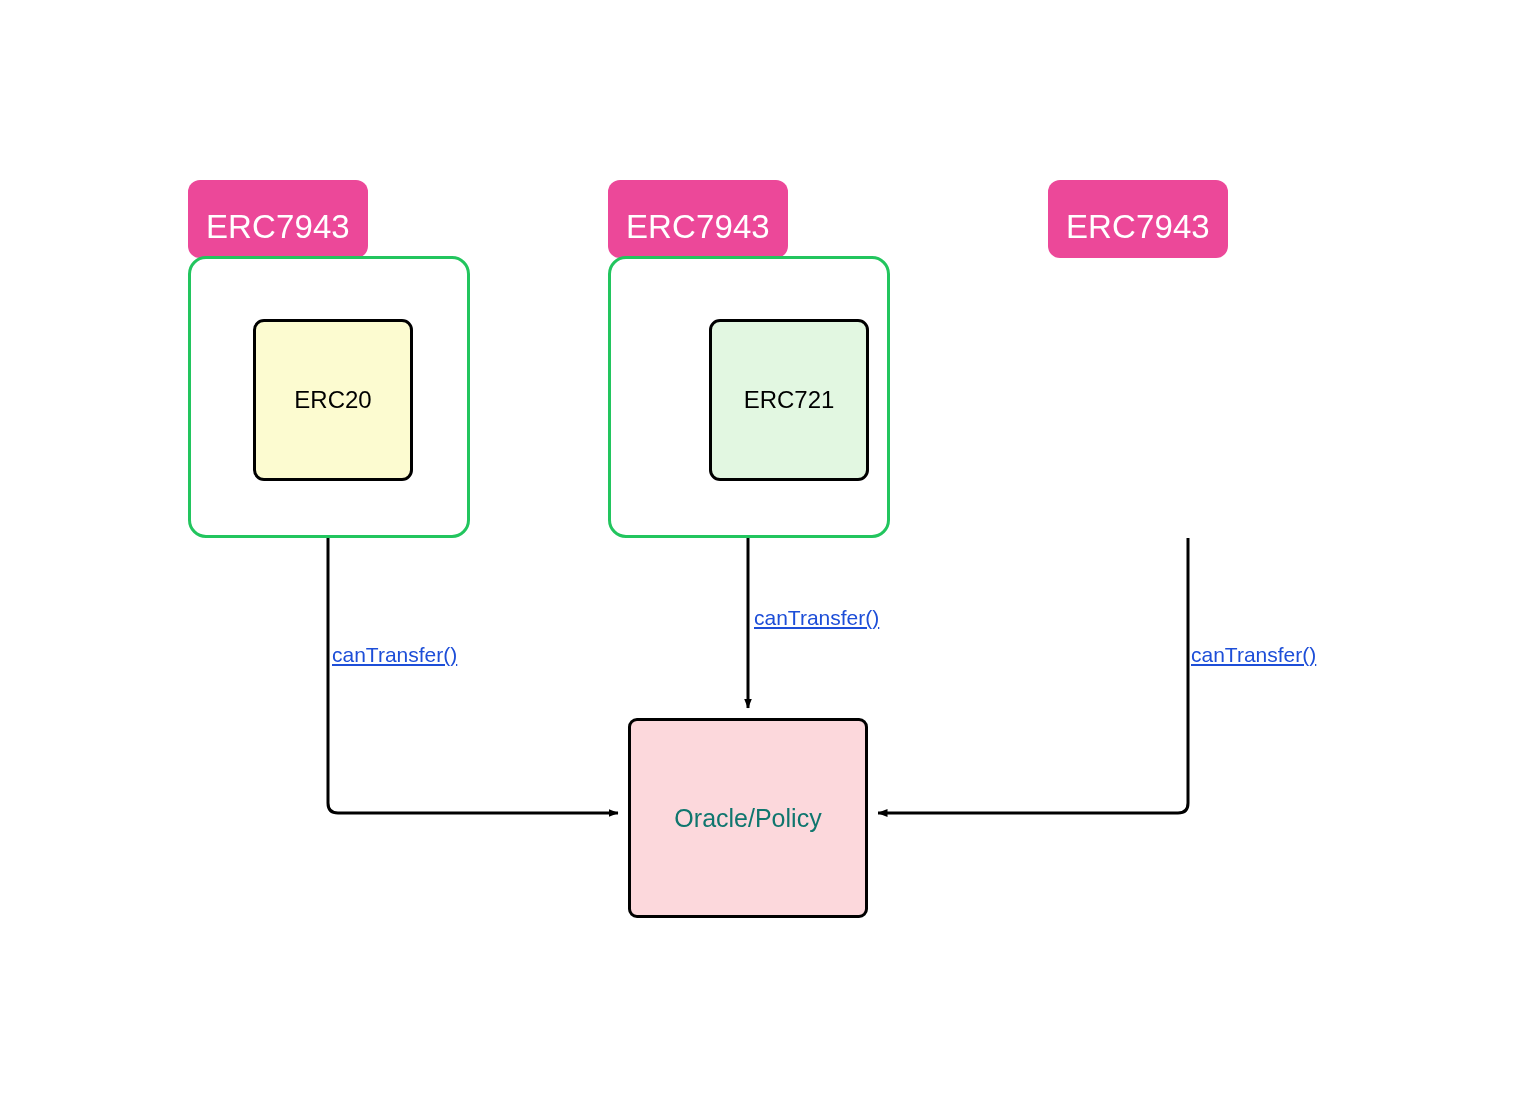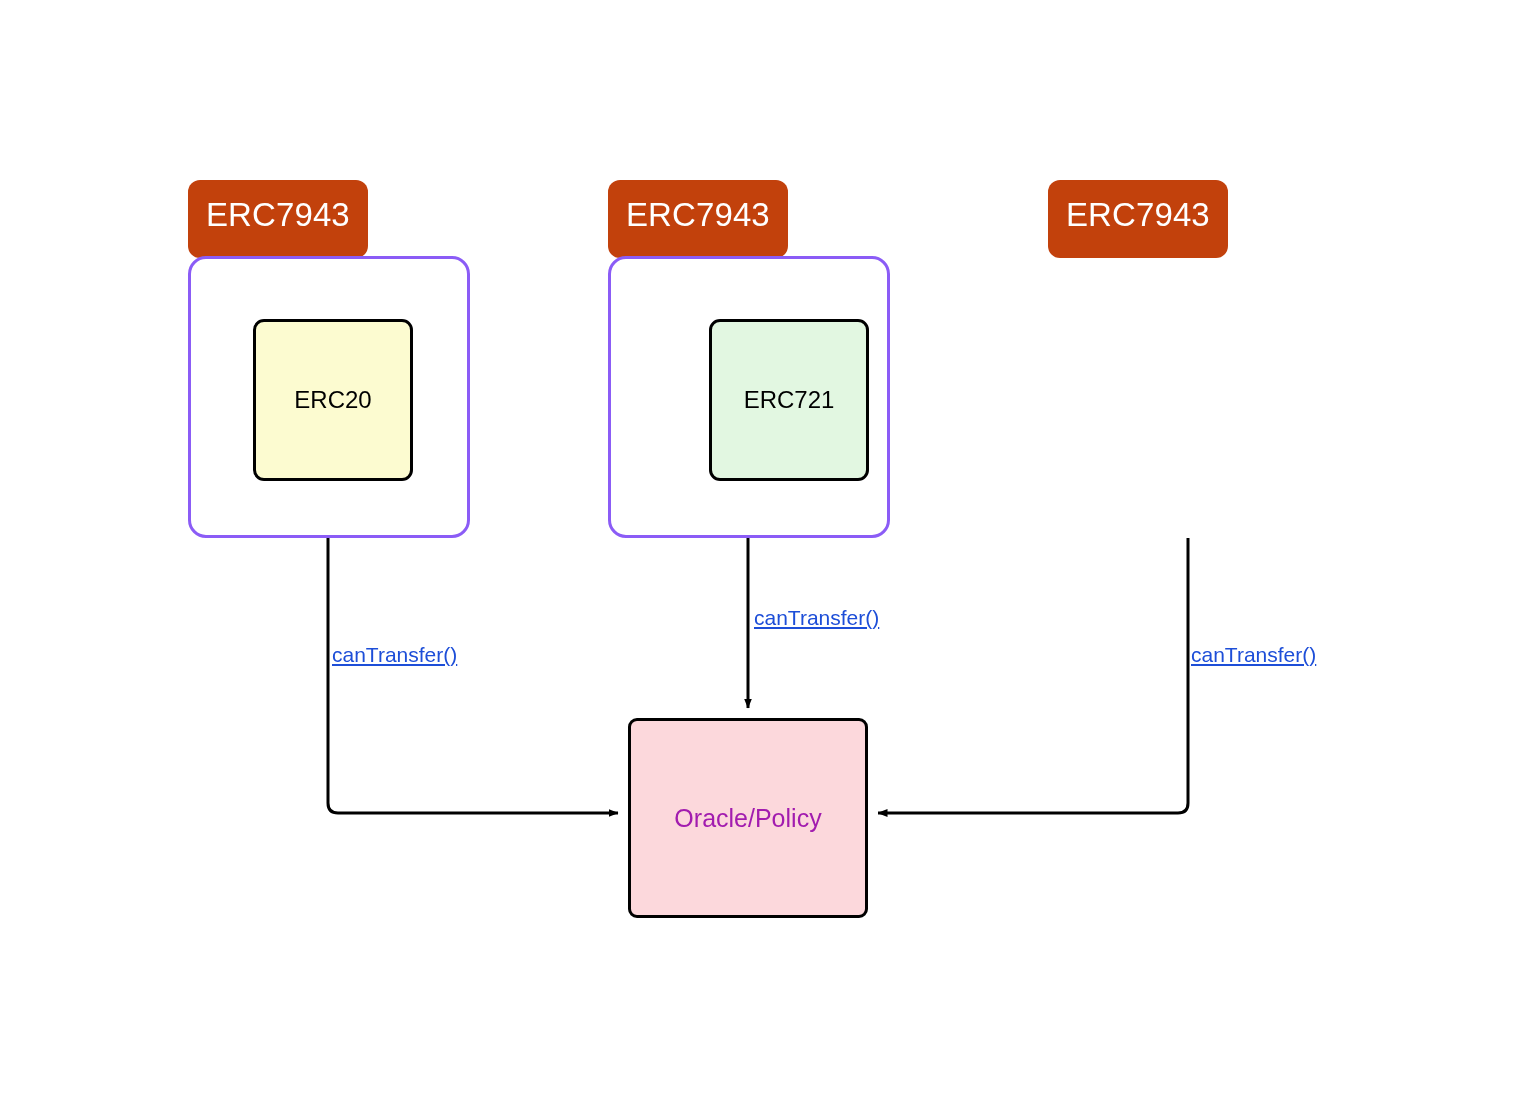--- a/index.html
+++ b/index.html
@@ -26,31 +26,31 @@
     pointer-events: none;
   }
 
   
   .wrapper-box {
     position: absolute;
     box-sizing: border-box;
     width: 282px;
     height: 282px;
     background: #ffffff;
-    border: 3px solid #8b5cf6;
+    border: 3px solid #22c55e;
     border-radius: 18px;
   }
 
   
   .tag-label {
     position: absolute;
     box-sizing: border-box;
     height: 78px;
-    padding: 4px 18px;
-    background: #c2410c;
+    padding: 16px 18px;
+    background: #ec4899;
     color: #ffffff;
     border-radius: 12px;
     font-size: 33px;
     line-height: 62px;
     white-space: nowrap;
     letter-spacing: 0.1px;
   }
 
   
   .token-box {
@@ -75,21 +75,21 @@
     left: 628px;
     top: 718px;
     width: 240px;
     height: 200px;
     border: 3px solid #000000;
     border-radius: 9px;
     display: flex;
     align-items: center;
     justify-content: center;
     font-size: 25px;
-    color: #a21caf;
+    color: #0f766e;
     white-space: nowrap;
   }
 
   
   .edge-label {
     position: absolute;
     font-size: 21px;
     color: #1d4ed8;
     white-space: nowrap;
     line-height: 1;

